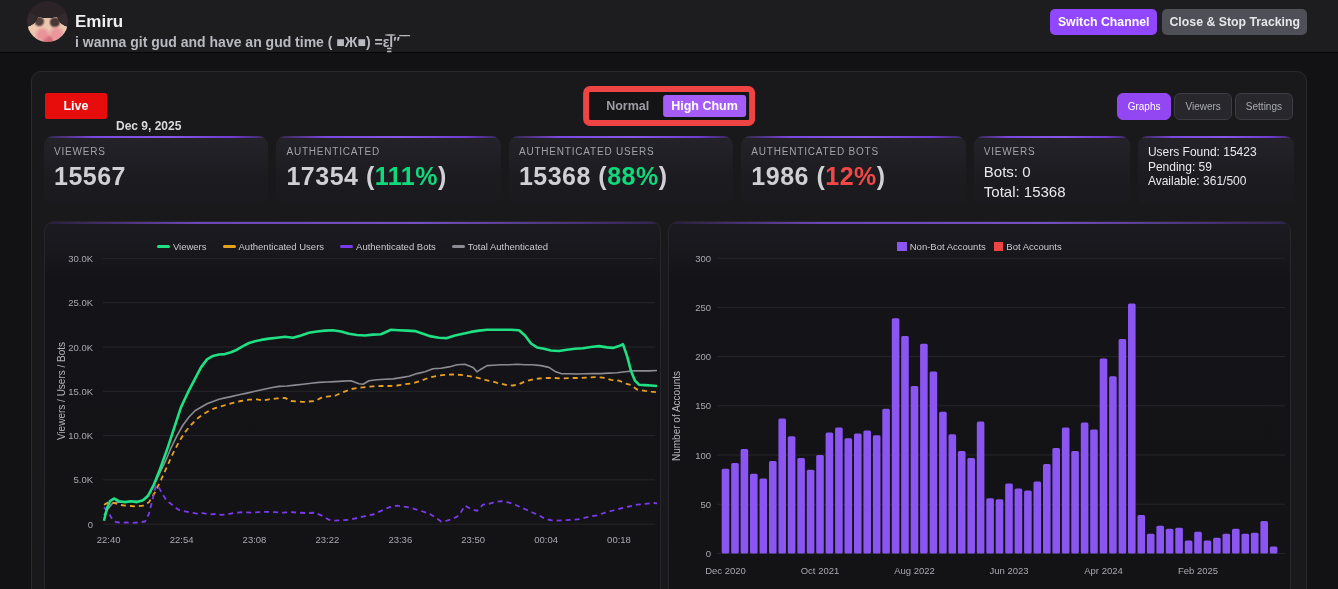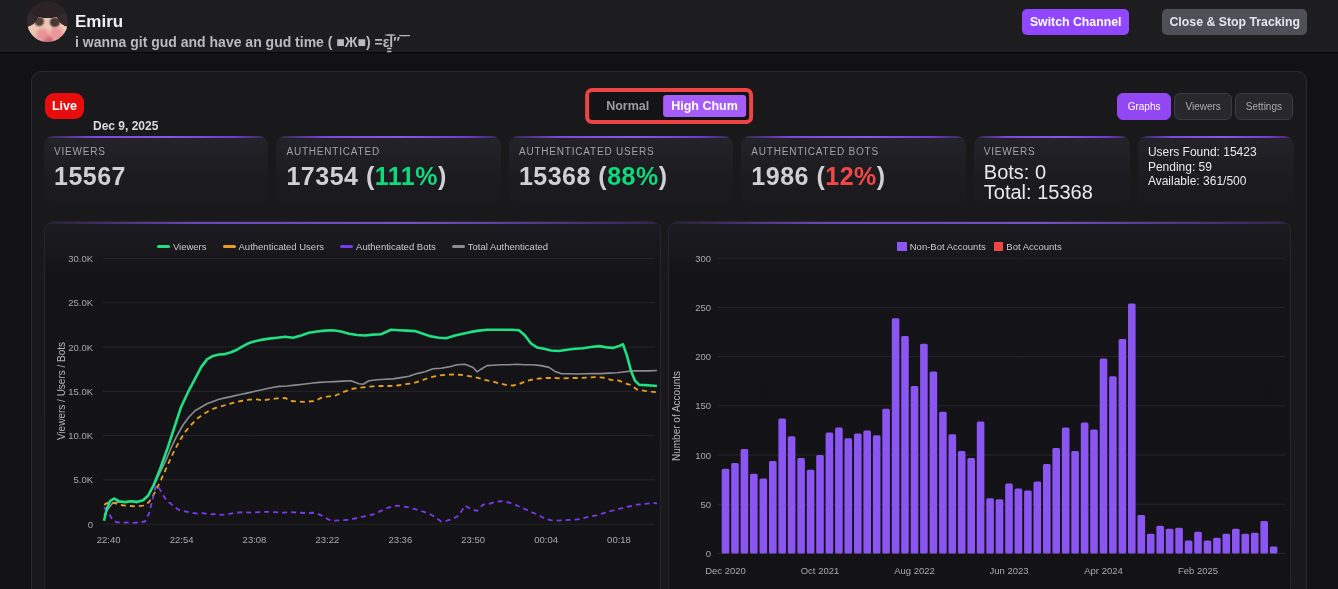--- a/index.html
+++ b/index.html
@@ -14,43 +14,43 @@
    radial-gradient(circle at 106% 30%, #322a2c 26%, rgba(50,42,44,0) 27%),
    radial-gradient(circle at -6% 30%, #322a2c 26%, rgba(50,42,44,0) 27%),
    radial-gradient(circle at 52% 97%, #c96a75 8%, rgba(201,106,117,0) 15%),
    linear-gradient(180deg, #2a2325 0%, #37292a 30%, #e8c3ad 38%, #efc9b2 70%, #e9bda8 100%);
 }
 .hname { font-size:17px; font-weight:bold; color:#efeff1; line-height:19px;margin-top:18px; }
 .hsub { font-size:14px; font-weight:bold; color:#b9b9c1; margin-top:3px; }
 .hbtns { margin-left:auto; display:flex; gap:5px; }
 .btn { border:none; border-radius:5px; font-family:"Liberation Sans", sans-serif; font-weight:bold; font-size:12.3px; color:#fff; padding:0 8px; height:26px; }
 .btn.pur { background:#9147ff;margin-left:47px; }
-.btn.gry { background:#4f4f57; color:#e6e6ea;margin-left:28px; }
+.btn.gry { background:#4f4f57; color:#e6e6ea; }
 .panel { margin:18px 31px 0 31px; background:#19191c; border:1px solid #2a2a30; border-radius:10px; padding:14px 12px; height:800px; }
 .ctl { display:flex; align-items:center; height:28px; position:relative; margin:6px 1px 16px 1px; }
-.live { background:#e70d0d; color:#fff; font-weight:bold; font-size:12.5px; border-radius:9px; width:39px; height:26px; display:flex; align-items:center; justify-content:center; }
+.live { background:#e70d0d; color:#fff; font-weight:bold; font-size:12.5px; border-radius:2px; width:62px; height:26px; display:flex; align-items:center; justify-content:center; }
 .date { color:#d9d9de; font-weight:bold; font-size:12px; margin-left:9px;margin-top:39px; }
-.toggle { position:absolute; left:50%; top:50%; transform:translate(-50%,-50%); display:flex; align-items:center; border:4px solid #ef4444; background:#141416; border-radius:7px; padding:3px; }
+.toggle { position:absolute; left:50%; top:50%; transform:translate(-50%,-50%); display:flex; align-items:center; border:6px solid #ef4444; background:#141416; border-radius:7px; padding:3px; }
 .tog-off { color:#9d9da5; font-size:12.5px; font-weight:bold; padding:4px 14px; }
 .tog-on { background:#a65cf8; color:#fff; font-size:12.5px; font-weight:bold; padding:4px 8px; border-radius:3px; }
 .views { margin-left:auto; display:flex; gap:3px; }
 .vbtn { height:27px; padding:0 10px; border-radius:6px; font-size:10px; font-family:"Liberation Sans", sans-serif; }
 .vbtn.on { background:#9347f2; color:#fff; border:1px solid #9347f2; }
 .vbtn.off { background:#27272c; color:#a9a9b1; border:1px solid #3c3c44; }
 .stats { display:flex; gap:8px; margin-bottom:16px; }
 .card { position:relative; border-radius:9px; overflow:hidden; background:linear-gradient(180deg,#232329 0%, #1b1b20 60%, #19191e 100%); padding:9px 12px 0 10px; height:69px; }
 .card:before { content:""; position:absolute; left:0; top:0; right:0; height:2px;
   background:linear-gradient(90deg, rgba(110,60,220,.15), #7e46e0 22%, #8a55ec 55%, #6f3bd0 85%, rgba(110,60,220,.2)); }
 .card.big { flex:1.51; }
 .card.sml { flex:1; }
 .clabel { font-size:10px; letter-spacing:0.8px; color:#a2a2aa; margin-bottom:4px; line-height:13px; }
 .cval { font-size:25px; font-weight:bold; color:#cfcfd4; letter-spacing:.5px; line-height:28px; }
 .pgreen { color:#0fd97c; }
 .pred { color:#f24747; }
-.scan-line { font-size:20px; color:#e9e9ed; line-height:20px; }
+.scan-line { font-size:15px; color:#e9e9ed; line-height:20px; }
 .found-line { font-size:12px; font-weight:normal; color:#e9e9ed; line-height:14.6px; margin-top:0; }
 .charts { display:flex; gap:7px; }
 .chart-card { position:relative; border-radius:10px; overflow:hidden; border:1px solid #26262c;
   background:linear-gradient(180deg,#1b1b21 0%, #141418 14%, #131316 100%); height:420px; }
 .chart-card:before { content:""; position:absolute; left:0; top:0; right:0; height:2px;
   background:linear-gradient(90deg, rgba(110,60,220,.12), #6d46b8 25%, #7450c2 60%, rgba(110,60,220,.25)); }
 .cc-left { width:617px; }
 .cc-right { width:623px; }
 .legend { position:absolute; top:19px; left:0; right:0; display:flex; justify-content:center; gap:16px; font-size:9.5px; color:#c9c9cf; }
 .legend.rgt { gap:8px; }

